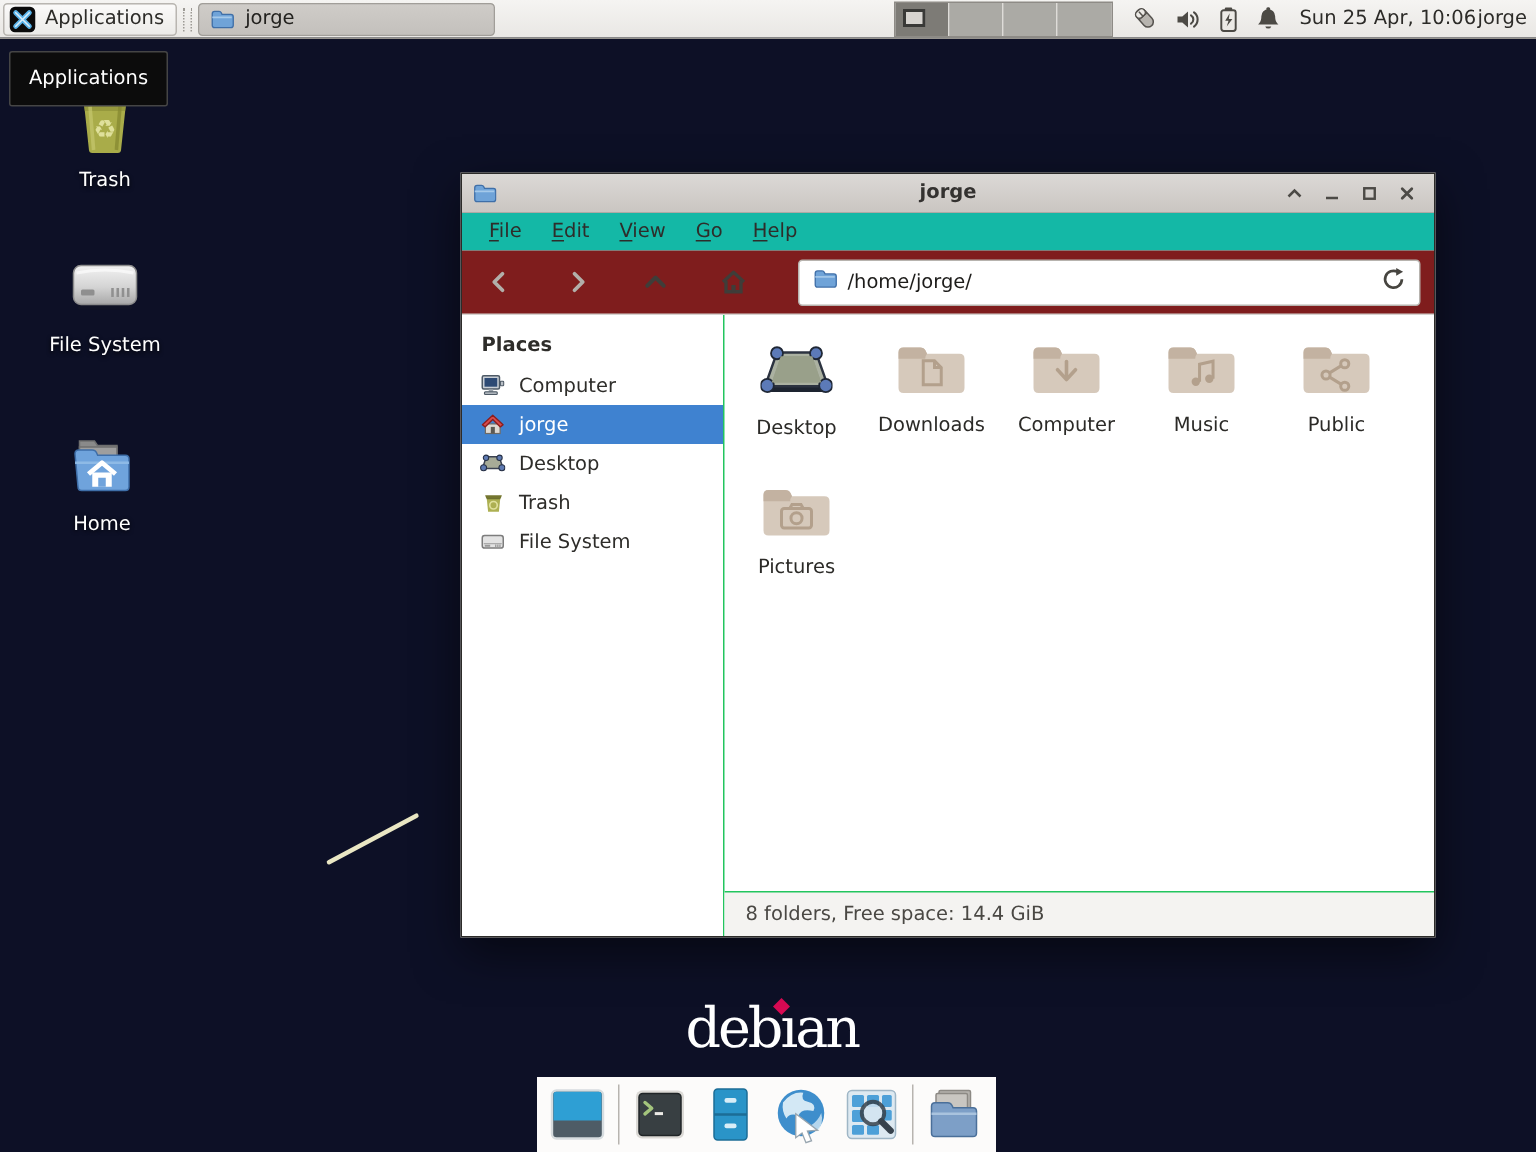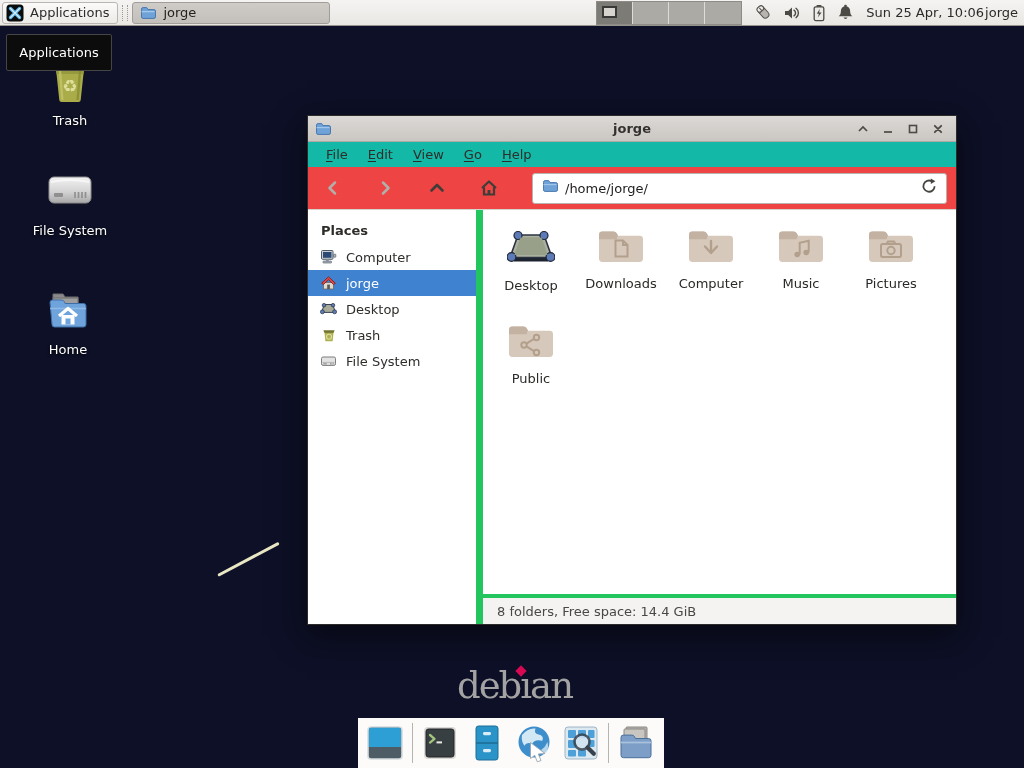--- a/index.html
+++ b/index.html
@@ -54,45 +54,45 @@
   .win-title { position:absolute; left:0; right:0; text-align:center; font-size:13px;
                font-weight:bold; color:#343230; }
   .win-icn { z-index:2; display:flex; }
   .win-btns { margin-left:auto; display:flex; gap:3px; z-index:2; }
   .wbtn { width:22px; height:20px; display:flex; align-items:center; justify-content:center;
           border-radius:3px; }
   .menubar { height:25px; background:#14b8a6; display:flex; align-items:center;
              padding-left:8px; }
   .menu-item { padding:3px 10px; font-size:13px; color:#2e2d2a; }
   .mn { text-decoration:underline; text-underline-offset:2px; }
-  .toolbar { height:43px; background:#ef4444; border-bottom:1px solid #d6d3cf;
+  .toolbar { height:43px; background:#7f1d1d; border-bottom:1px solid #d6d3cf;
              display:flex; align-items:center; padding:0 9px; gap:21px; }
   .tbtn { width:31px; height:30px; display:flex; align-items:center; justify-content:center;
           border-radius:3px; }
   .pathbar { flex:1; height:31px; margin-left:7px; background:#fff; border:1px solid #b7b3ae;
              border-radius:3px; display:flex; align-items:center; padding:0 9px; gap:7px; }
   .path-text { flex:1; font-size:13px; color:#1d1c1a; }
   .win-body { flex:1; display:flex; min-height:0; }
-  .sidebar { width:175px; background:#fff; border-right:7px solid #22c55e; padding-top:7px; }
+  .sidebar { width:175px; background:#fff; border-right:1px solid #22c55e; padding-top:7px; }
   .side-header { font-size:13px; font-weight:bold; color:#2e2d2a; padding:6px 0 6px 13px; }
   .side-row { display:flex; align-items:center; gap:9px; height:26px; padding-left:12px;
               font-size:13px; color:#2e2d2a; }
   .side-row.selected { background:#3f82d0; color:#fff; }
   .side-ic { width:17px; display:flex; justify-content:center; }
   .main-col { flex:1; display:flex; flex-direction:column; min-width:0; }
   .files { flex:1; display:grid; grid-template-columns:repeat(5,90px); grid-auto-rows:95px;
            padding:13px 0 0 3px; align-content:start; }
   .file-cell { display:flex; flex-direction:column; align-items:center; gap:6px; padding-top:5px; }
   .file-label { font-size:13px; color:#2b2a27; }
-  .statusbar { height:30px; background:#f4f3f1; border-top:4px solid #22c55e; display:flex;
+  .statusbar { height:30px; background:#f4f3f1; border-top:1px solid #22c55e; display:flex;
                align-items:center; padding-left:14px; font-size:13px; color:#4a4844;margin-top:32px; }
 
   
   .debian-logo { position:absolute; left:457px; top:664px; font-family:"DejaVu Serif", serif;
-                 font-size:37px; letter-spacing:-2px; color:#a3a3a3; z-index:5; }
+                 font-size:37px; letter-spacing:-2px; color:#ffffff; z-index:5; }
   .logo-dot { position:absolute; width:8px; height:8px; transform:rotate(45deg); top:3px; }
 
   
   .dock { position:absolute; left:358px; top:718px; width:306px; height:50px;
           background:#fcfbfa; display:flex; align-items:center; gap:7px; padding:0 7px; z-index:30; }
   .dock-item { width:40px; height:40px; display:flex; align-items:center; justify-content:center; }
   .dock-sep { width:1px; height:40px; background:#b7b4af; }
 </style>
 </head>
 <body>
@@ -403,36 +403,36 @@
                   <path d="M22.7 26.5 V14.8 L31.7 12.8 V24.5" fill="none" stroke="#b3a08c" stroke-width="2"></path>
                   <circle cx="20.2" cy="26.5" r="2.8" fill="#b3a08c"></circle>
                   <circle cx="29.2" cy="24.5" r="2.8" fill="#b3a08c"></circle>
                 </svg></span>
               <span class="file-label">Music</span>
             </div>
             <div class="file-cell">
               <span><svg width="48" height="38" viewBox="0 0 48 38">
                   <path d="M2 7 q0-3.4 3.4-3.4 h11 q2.6 0 3.6 2.1 l1 2.1 h21.6 q3.4 0 3.4 3.4 v19.4 q0 3.4-3.4 3.4 H5.4 Q2 34 2 30.6 z" fill="#d6c9bb"></path>
                   <path d="M2 7 q0-3.4 3.4-3.4 h11 q2.6 0 3.6 2.1 l1 2.1 q-1.2 1.4-1.2 3.4 H2 z" fill="#c3b2a1"></path>
-                  <rect x="14" y="16" width="20" height="13" rx="1.8" fill="none" stroke="#b3a08c" stroke-width="2"></rect>
-                  <circle cx="24" cy="22.5" r="3.7" fill="none" stroke="#b3a08c" stroke-width="2"></circle>
-                  <path d="M19.5 16 l1.5-2.6 h6 l1.5 2.6" fill="none" stroke="#b3a08c" stroke-width="2"></path>
-                </svg></span>
-              <span class="file-label">Pictures</span>
-            </div>
-            <div class="file-cell">
-              <span><svg width="48" height="38" viewBox="0 0 48 38">
-                  <path d="M2 7 q0-3.4 3.4-3.4 h11 q2.6 0 3.6 2.1 l1 2.1 h21.6 q3.4 0 3.4 3.4 v19.4 q0 3.4-3.4 3.4 H5.4 Q2 34 2 30.6 z" fill="#d6c9bb"></path>
-                  <path d="M2 7 q0-3.4 3.4-3.4 h11 q2.6 0 3.6 2.1 l1 2.1 q-1.2 1.4-1.2 3.4 H2 z" fill="#c3b2a1"></path>
                   <circle cx="17" cy="22" r="2.7" fill="none" stroke="#b3a08c" stroke-width="2"></circle>
                   <circle cx="29.5" cy="14.5" r="2.7" fill="none" stroke="#b3a08c" stroke-width="2"></circle>
                   <circle cx="29.5" cy="29.5" r="2.7" fill="none" stroke="#b3a08c" stroke-width="2"></circle>
                   <path d="M19.4 20.6 L27 15.9 M19.4 23.4 L27 28.1" stroke="#b3a08c" stroke-width="2"></path>
                 </svg></span>
               <span class="file-label">Public</span>
+            </div>
+            <div class="file-cell">
+              <span><svg width="48" height="38" viewBox="0 0 48 38">
+                  <path d="M2 7 q0-3.4 3.4-3.4 h11 q2.6 0 3.6 2.1 l1 2.1 h21.6 q3.4 0 3.4 3.4 v19.4 q0 3.4-3.4 3.4 H5.4 Q2 34 2 30.6 z" fill="#d6c9bb"></path>
+                  <path d="M2 7 q0-3.4 3.4-3.4 h11 q2.6 0 3.6 2.1 l1 2.1 q-1.2 1.4-1.2 3.4 H2 z" fill="#c3b2a1"></path>
+                  <rect x="14" y="16" width="20" height="13" rx="1.8" fill="none" stroke="#b3a08c" stroke-width="2"></rect>
+                  <circle cx="24" cy="22.5" r="3.7" fill="none" stroke="#b3a08c" stroke-width="2"></circle>
+                  <path d="M19.5 16 l1.5-2.6 h6 l1.5 2.6" fill="none" stroke="#b3a08c" stroke-width="2"></path>
+                </svg></span>
+              <span class="file-label">Pictures</span>
             </div>
           </div>
         <div class="statusbar">
           <span>8 folders, Free space: 14.4 GiB</span>
         </div>
       </div>
     </div>
   </div>
 
   <div class="debian-logo" id="logo">debıan<span class="logo-dot" style="background: rgb(215, 10, 83); left: 60px;"></span></div>

